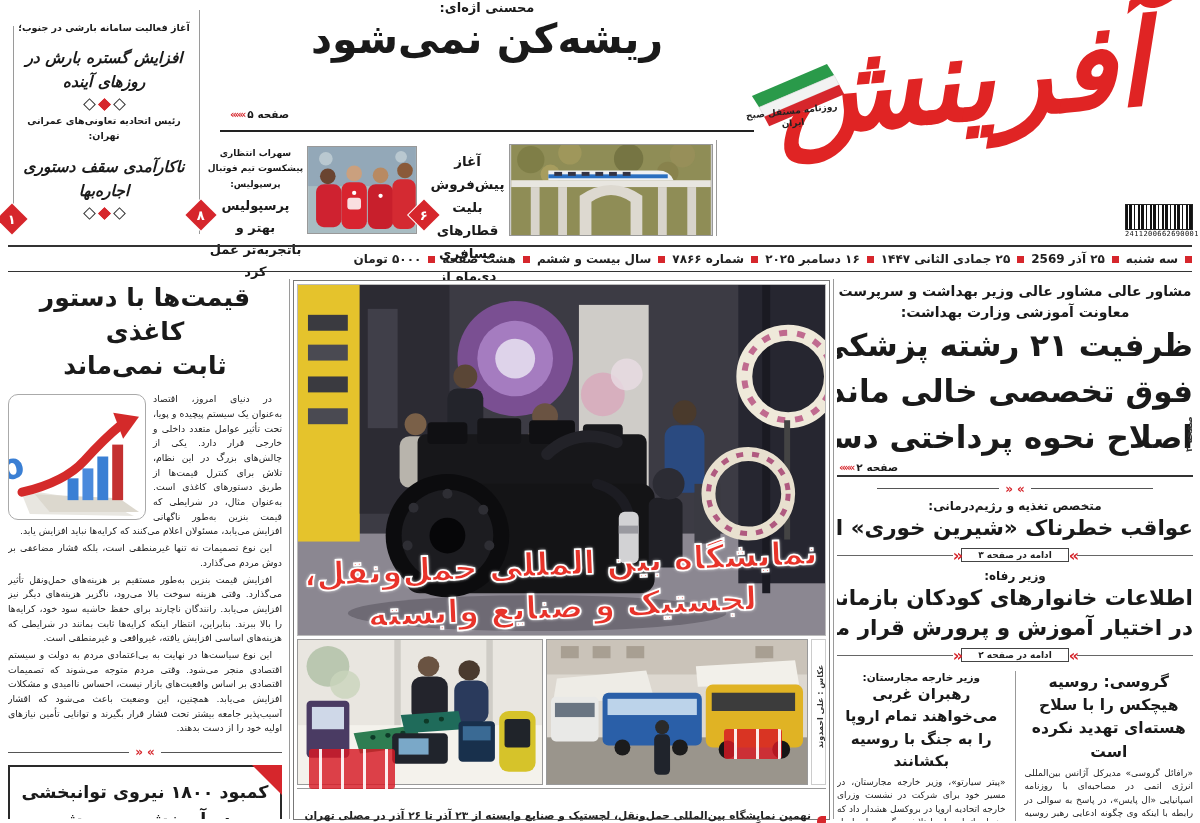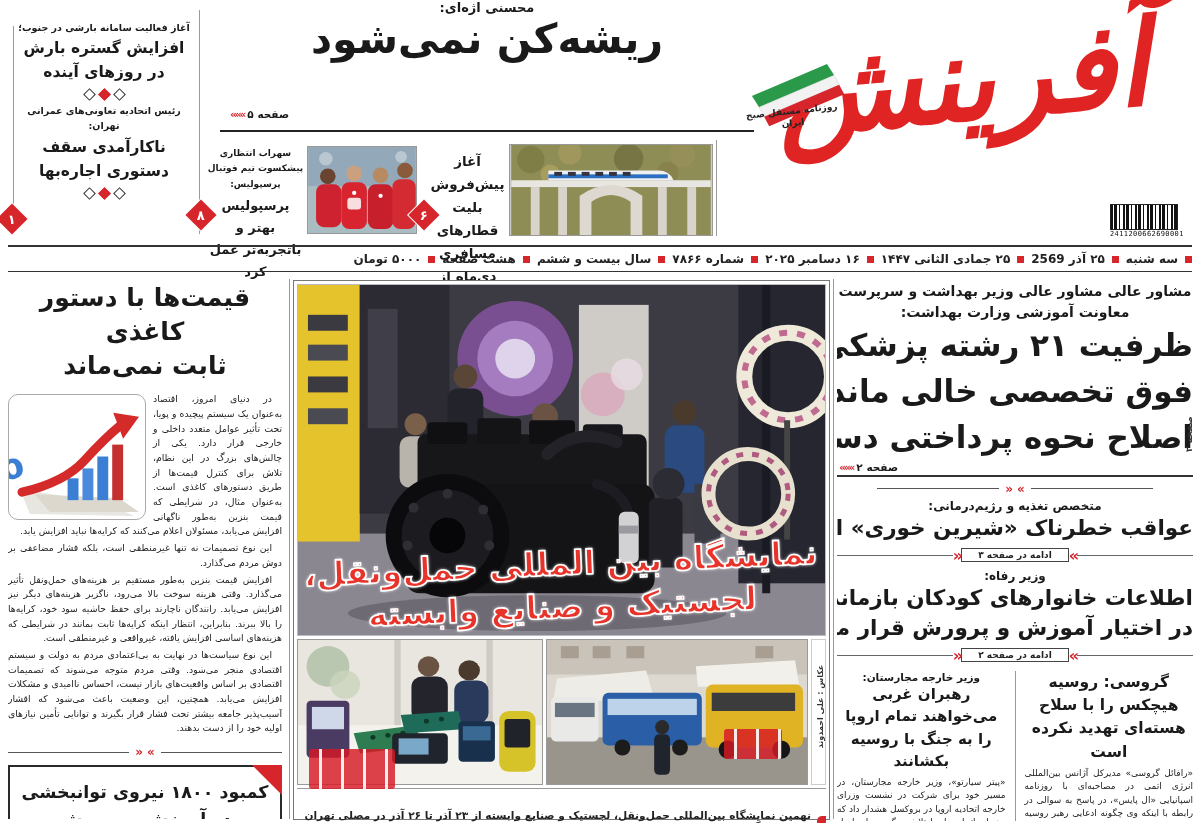--- a/index.html
+++ b/index.html
@@ -14,39 +14,39 @@
 
   
   .logo-area { left:722px; top:0; width:478px; height:244px; }
   .logo-text {
     position:absolute; right:18px; top:20px; width:440px; text-align:center;
     font-size:118px; font-weight:bold; font-style:italic; line-height:1.0;
     color:#e02424; transform:rotate(-5deg); letter-spacing:-4px; white-space:nowrap;
   }
   .stamp { position:absolute; left:14px; top:66px; width:110px; height:96px; transform:rotate(-6deg); }
   .stamp .tagline { position:absolute; top:40px; right:0; width:108px; font-size:9px; font-weight:bold; color:#222; text-align:center; line-height:1.3; }
-  .barcode-wrap { position:absolute; right:22px; top:204px; width:68px; text-align:center; }
+  .barcode-wrap { position:absolute; right:7px; top:204px; width:68px; text-align:center; }
   .barcode {
     height:26px; border:1px solid #222;
     background:repeating-linear-gradient(90deg,#111 0 2px,#fff 2px 3px,#111 3px 6px,#fff 6px 8px,#111 8px 9px,#fff 9px 12px);
   }
   .barcode-num { direction:ltr; font-family:"DejaVu Sans Mono", monospace; font-size:7px; color:#111; letter-spacing:.4px; }
 
   
   .topcenter { left:220px; top:0; width:534px; height:138px; text-align:center; }
   .kicker-sm { font-size:13px; font-weight:bold; }
   .main-head-line { display:block; font-size:41px; font-weight:bold; line-height:1.18; letter-spacing:-1px; }
   .pageref { position:absolute; display:flex; align-items:center; gap:3px; direction:ltr; font-size:10.5px; font-weight:bold; }
   .chev { color:#d6262c; font-weight:bold; letter-spacing:-2px; }
   .tc-rule { position:absolute; left:0; right:0; top:130px; height:2px; background:#222; }
 
   
   .briefs { left:18px; top:20px; width:172px; text-align:center; }
   .brief-kicker { font-size:9.5px; font-weight:bold; line-height:1.6; }
-  .brief-head { font-size:15.5px; font-weight:bold; line-height:1.55; margin-top:1px; }
+  .brief-head { font-size:15.5px; font-weight:bold; line-height:1.55; margin-top:11px;font-style:italic; }
   .orn { display:flex; justify-content:center; align-items:center; gap:6px; margin:6px 0 4px; }
   .dia { width:9px; height:9px; transform:rotate(45deg); border:1.5px solid #333; background:#fff; }
   .dia.fill { background:#d6262c; border-color:#d6262c; }
   .badge {
     position:absolute; width:22px; height:22px; background:#d6262c; transform:rotate(45deg);
     display:flex; align-items:center; justify-content:center; box-shadow:0 0 0 1px #fff;
   }
   .badge span { transform:rotate(-45deg); color:#fff; font-size:13px; font-weight:bold; }
 
   

